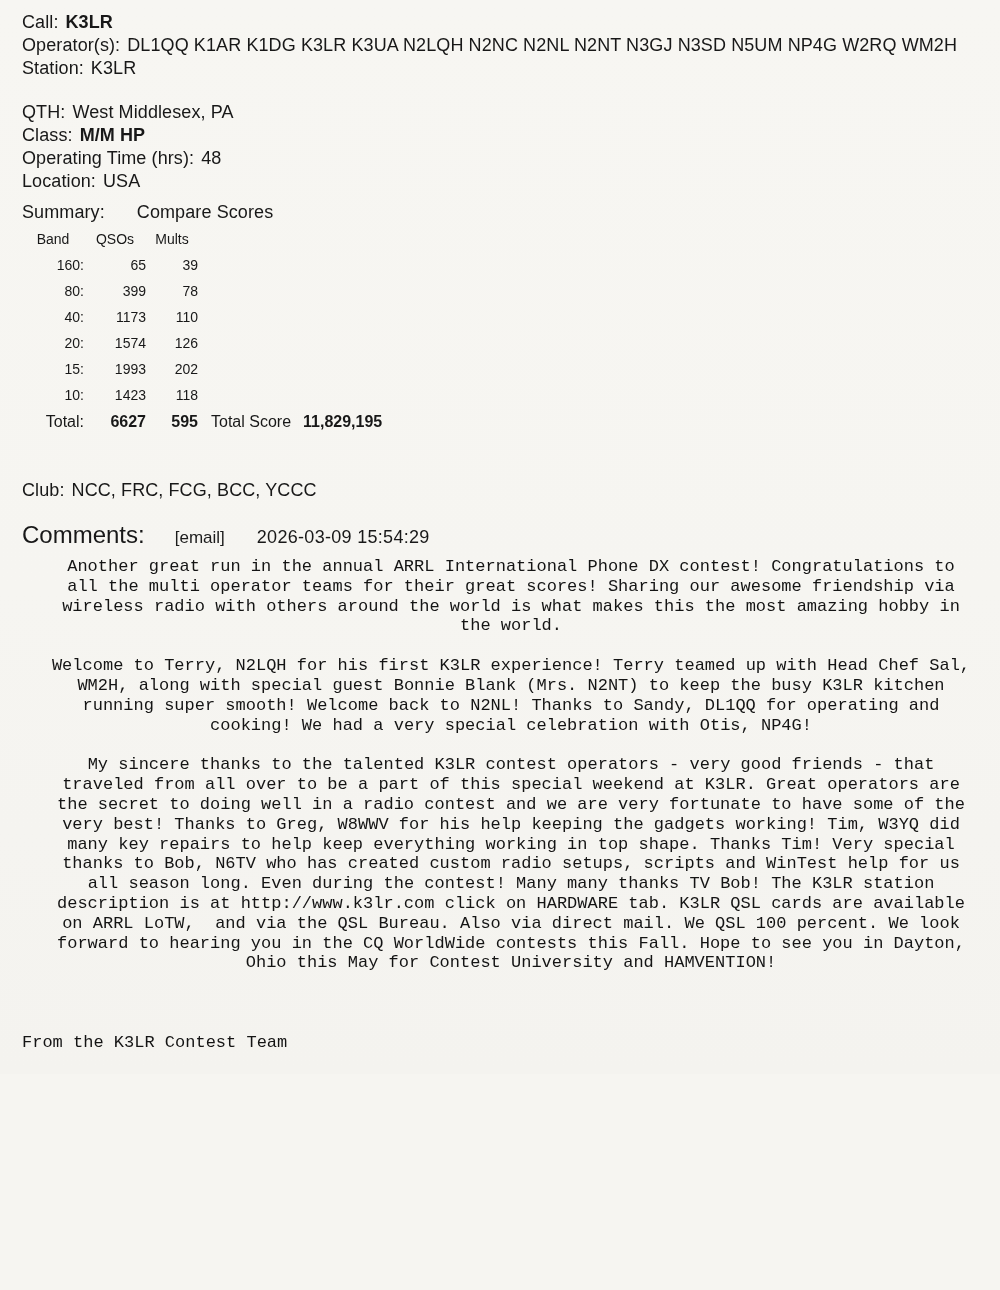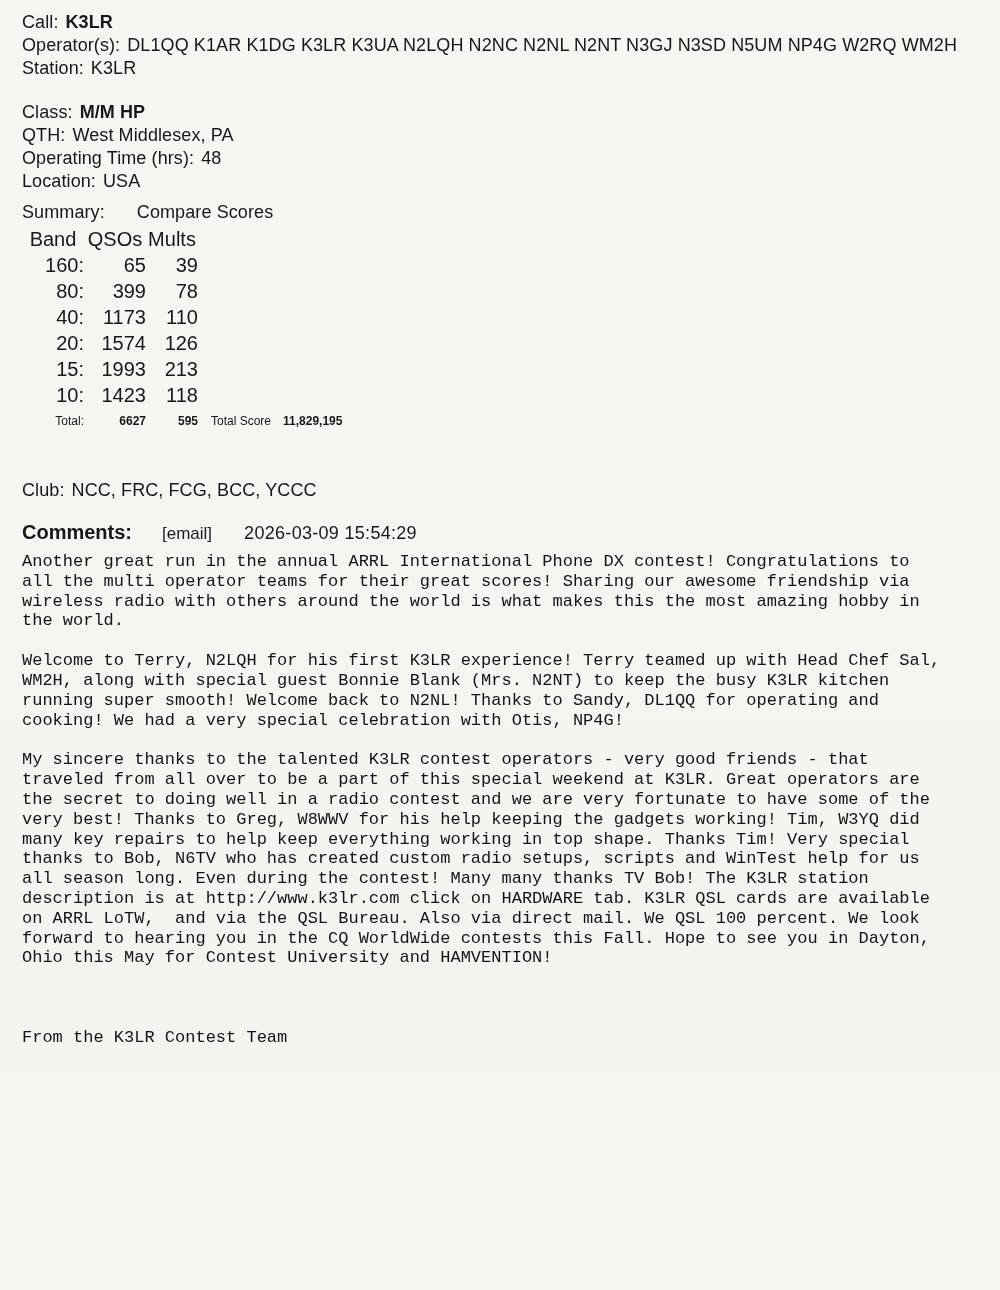--- a/index.html
+++ b/index.html
@@ -18,64 +18,64 @@
     background:linear-gradient(180deg,#f7f6f2 0%,#f6f5f1 55%,#f4f3ef 100%);
   }
   
   .s-line{font-size:18px;line-height:23px;letter-spacing:0.1px;}
   .s-line .lbl{margin-right:7px;}
   .blk-entry{margin-top:21px;}
   .blk-summary{margin-top:8px;}
   .sum-head .lbl{margin-right:32px;}
   table.sum{border-collapse:collapse;margin-top:2px;font-family:"Liberation Sans",sans-serif;}
   table.sum th,table.sum td{
-    padding:0;font-size:20px;line-height:26px;font-weight:normal;
+    padding:0;font-size:14px;line-height:26px;font-weight:normal;
   }
   table.sum th{text-align:center;}
   table.sum td{text-align:right;}
   col.c-band{width:62px;}col.c-qsos{width:62px;}col.c-mults{width:52px;}
-  .total-line{display:flex;align-items:baseline;font-size:12px;line-height:27px;}
+  .total-line{display:flex;align-items:baseline;font-size:16px;line-height:27px;}
   .t-band{width:62px;text-align:right;}
   .t-qsos{width:62px;text-align:right;}
   .t-mults{width:52px;text-align:right;}
   .t-scorelbl{margin-left:13px;}
   .t-score{margin-left:12px;}
   .blk-club{margin-top:44px;}
   .comments-head{margin-top:19px;display:flex;align-items:baseline;}
-  .comments-head .lbl{font-weight:bold;font-size:20px;}
+  .comments-head .lbl{font-weight:normal;font-size:24px;}
   .email-tag{font-size:17px;margin-left:30px;color:#1c1c1c;}
   .stamp{font-size:18px;margin-left:32px;letter-spacing:0.3px;}
   
   .mono{
     font-family:"Liberation Mono","DejaVu Sans Mono",monospace;
     font-size:17px;line-height:19.8px;
     white-space:pre-wrap;
     letter-spacing:0;
     color:#141414;
   }
-  .para{margin-top:8px;}
+  .para{margin-top:8px;text-align:center;}
   .para + .para{margin-top:20px;}
   .sig{margin-top:20px;}
   .sig div{white-space:pre;}
   .pencil-mark{position:absolute;left:768px;top:1106px;opacity:0.75;}
 </style>
 </head>
 <body>
 
 <div class="page">
 
   <section>
     <div class="s-line"><span class="lbl">Call:</span><b>K3LR</b></div>
     <div class="s-line"><span class="lbl">Operator(s):</span><span>DL1QQ K1AR K1DG K3LR K3UA N2LQH N2NC N2NL N2NT N3GJ N3SD N5UM NP4G W2RQ WM2H</span></div>
     <div class="s-line"><span class="lbl">Station:</span><span>K3LR</span></div>
   </section>
 
   <section class="blk-entry">
+    <div class="s-line"><span class="lbl">QTH:</span><span>West Middlesex, PA</span></div>
     <div class="s-line"><span class="lbl">Class:</span><b>M/M HP</b></div>
-    <div class="s-line"><span class="lbl">QTH:</span><span>West Middlesex, PA</span></div>
     <div class="s-line"><span class="lbl">Operating Time (hrs):</span><span>48</span></div>
     <div class="s-line"><span class="lbl">Location:</span><span>USA</span></div>
   </section>
 
   <section class="blk-summary">
     <div class="s-line sum-head"><span class="lbl">Summary:</span><span>Compare Scores</span></div>
     <table class="sum">
       <colgroup>
           <col class="c-band">
           <col class="c-qsos">
@@ -105,21 +105,21 @@
             <td>110</td>
           </tr>
         <tr>
             <td>20:</td>
             <td>1574</td>
             <td>126</td>
           </tr>
         <tr>
             <td>15:</td>
             <td>1993</td>
-            <td>213</td>
+            <td>202</td>
           </tr>
         <tr>
             <td>10:</td>
             <td>1423</td>
             <td>118</td>
           </tr>
       </tbody>
     </table>
     <div class="total-line">
       <span class="t-band">Total:</span>

